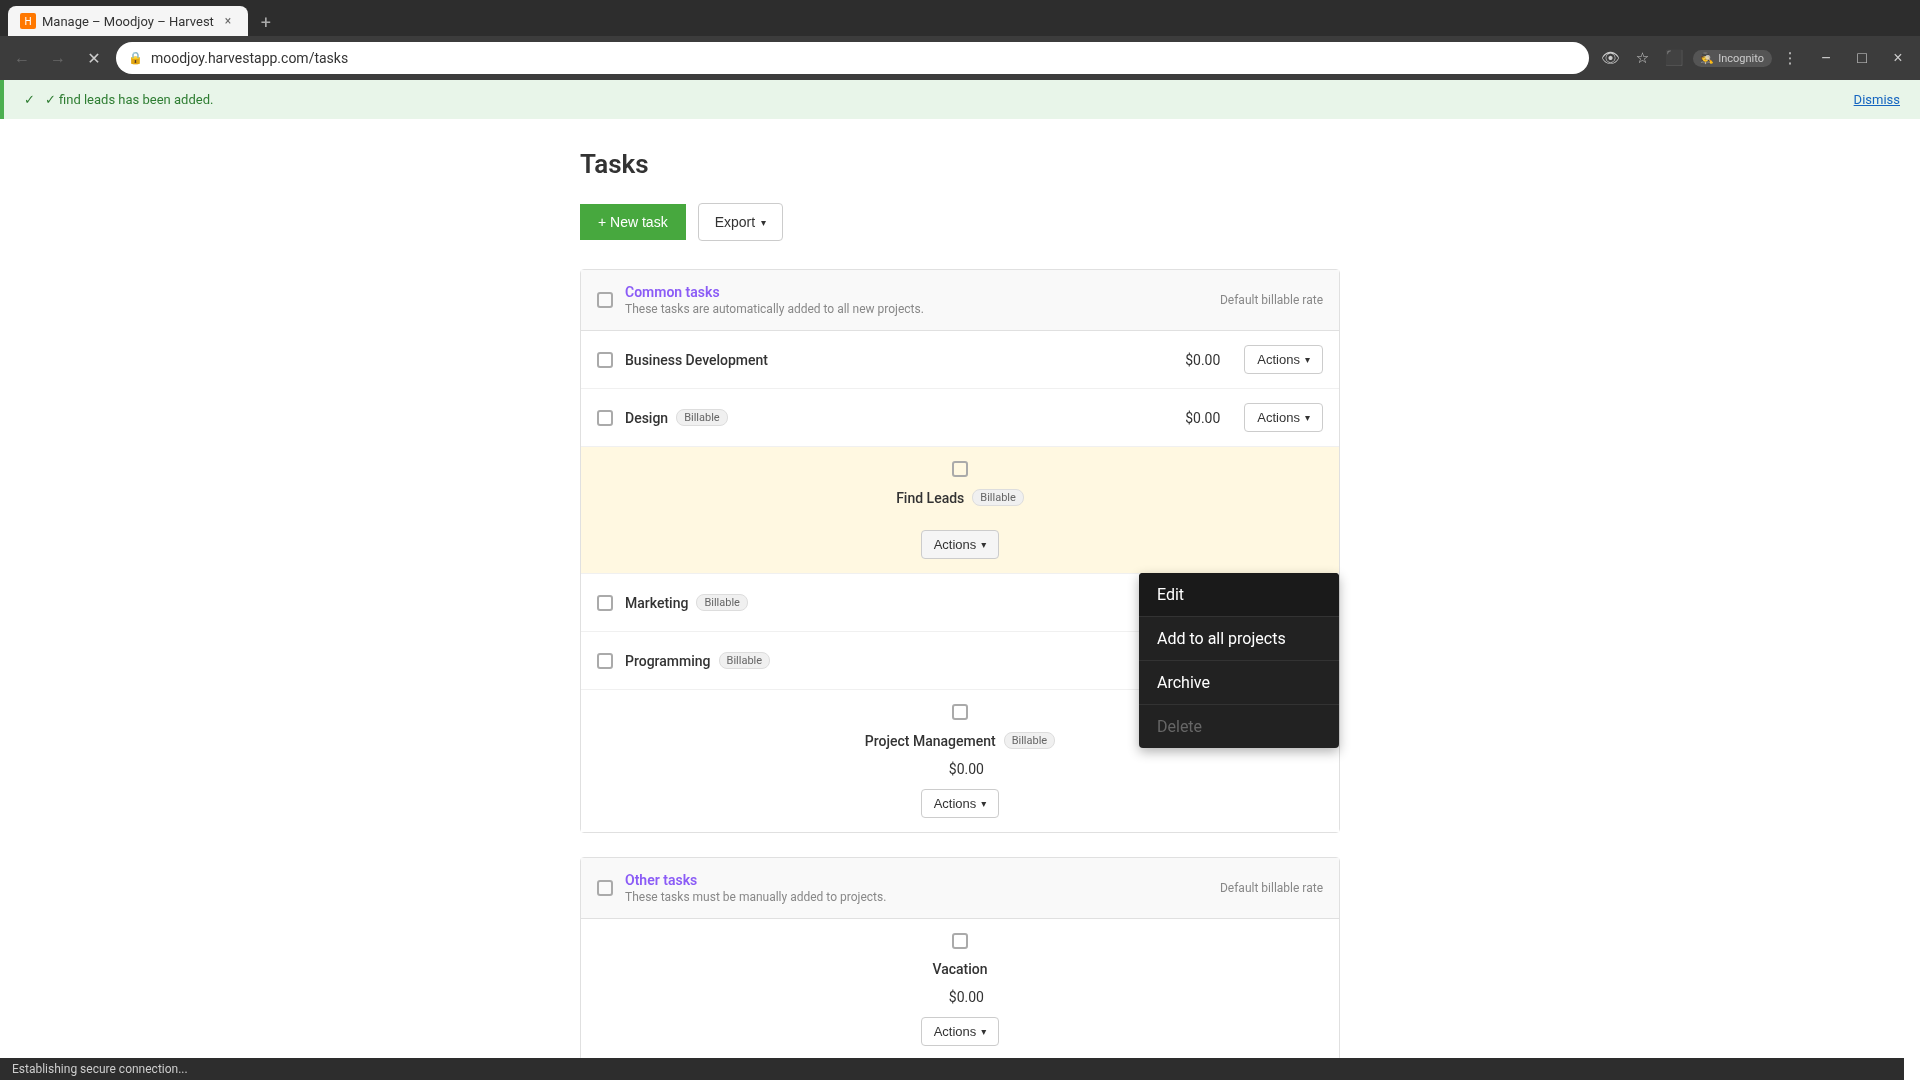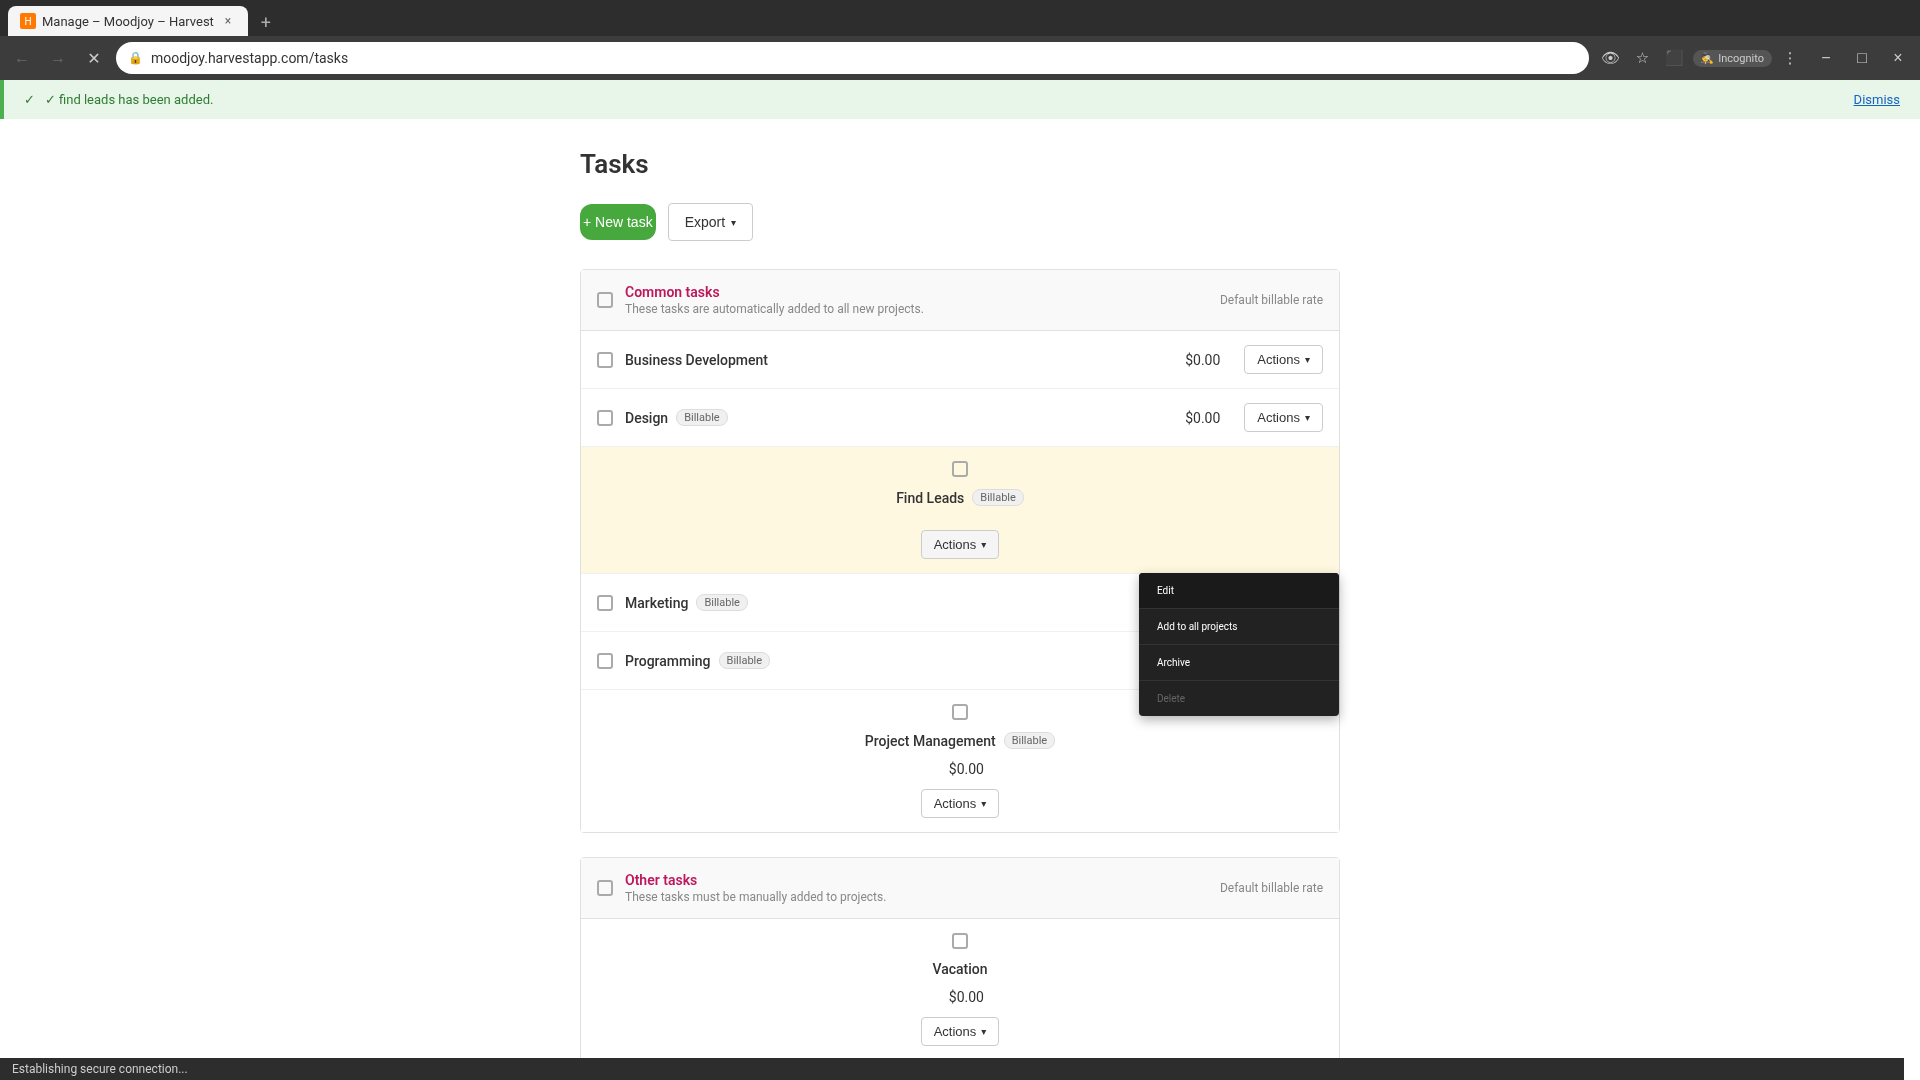--- a/index.html
+++ b/index.html
@@ -105,22 +105,22 @@
       display: flex;
       gap: 12px;
       margin-bottom: 28px;
       align-items: center;
     }
 
     .btn-new-task {
       background: #47a83e;
       color: white;
       border: none;
-      border-radius: 12px;
-      padding: 10px 3px;
+      border-radius: 0;
+      padding: 10px 18px;
       font-size: 14px;
       font-weight: 500;
       cursor: pointer;
       display: flex;
       align-items: center;
       gap: 6px;
     }
 
     .btn-export {
       background: white;
@@ -146,21 +146,21 @@
     .section-header {
       background: #f9f9f9;
       padding: 14px 16px;
       border-bottom: 1px solid #e0e0e0;
       display: flex;
       align-items: center;
       gap: 12px;
     }
     .section-title {
       font-weight: 600;
-      color: #be185d;
+      color: #8b5cf6;
       font-size: 14px;
     }
     .section-subtitle {
       color: #888;
       font-size: 12px;
       margin-top: 2px;
     }
     .section-header-right {
       margin-left: auto;
       color: #888;
@@ -241,21 +241,21 @@
       min-width: 200px;
       z-index: 1000;
       box-shadow: 0 4px 12px rgba(0,0,0,0.3);
       overflow: hidden;
     }
 
     .dropdown-item {
       padding: 12px 18px;
       color: #fff;
       cursor: pointer;
-      font-size: 10px;
+      font-size: 16px;
       border-bottom: 1px solid #333;
     }
     .dropdown-item:last-child { border-bottom: none; }
     .dropdown-item.active { background: #1a1a1a; }
     .dropdown-item.disabled { color: #666; cursor: default; }
 
     
     .status-bar {
       position: fixed;
       bottom: 0;

